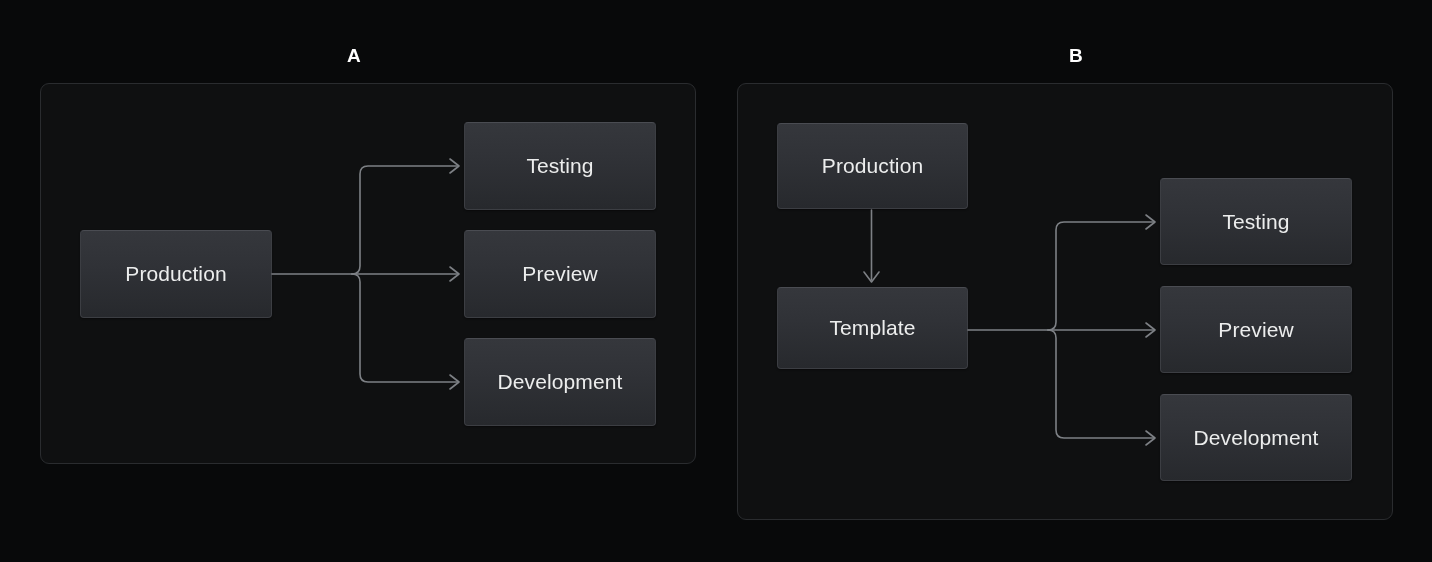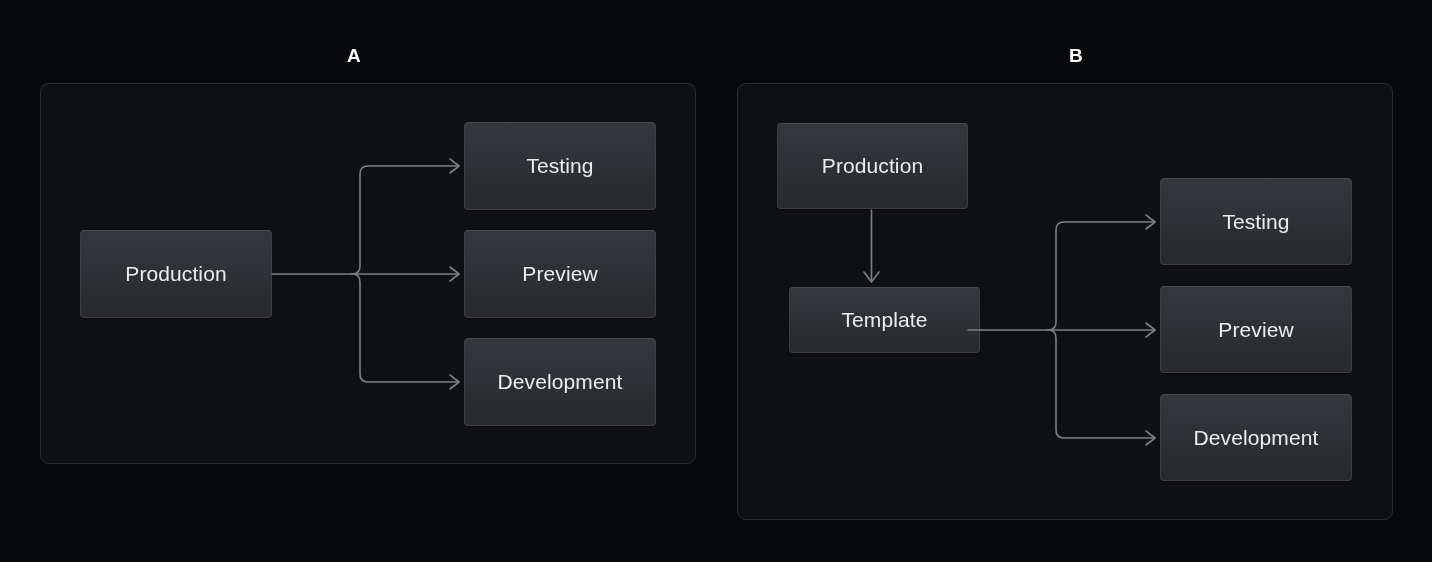--- a/index.html
+++ b/index.html
@@ -67,21 +67,21 @@
   }
 
   
   #a-production  { left: 80px;  top: 230px; width: 192px; height: 88px; }
   #a-testing     { left: 464px; top: 122px; width: 192px; height: 88px; }
   #a-preview     { left: 464px; top: 230px; width: 192px; height: 88px; }
   #a-development { left: 464px; top: 338px; width: 192px; height: 88px; }
 
   
   #b-production  { left: 777px;  top: 123px; width: 191px; height: 86px; }
-  #b-template    { left: 777px;  top: 287px; width: 191px; height: 66px; margin-left: 12px; }
+  #b-template    { left: 777px;  top: 287px; width: 191px; height: 82px; }
   #b-testing     { left: 1160px; top: 178px; width: 192px; height: 87px; }
   #b-preview     { left: 1160px; top: 286px; width: 192px; height: 87px; }
   #b-development { left: 1160px; top: 394px; width: 192px; height: 87px; }
 
   
   .edges {
     position: absolute;
     left: 0;
     top: 0;
     width: 1432px;

